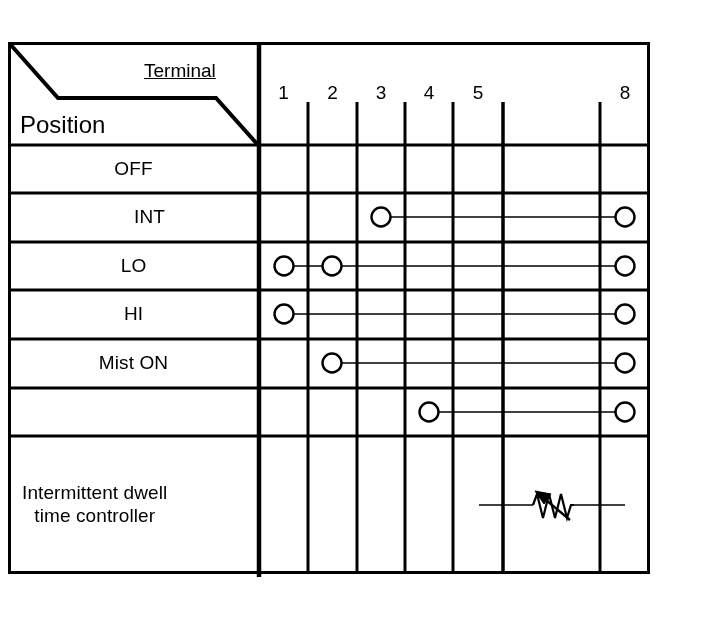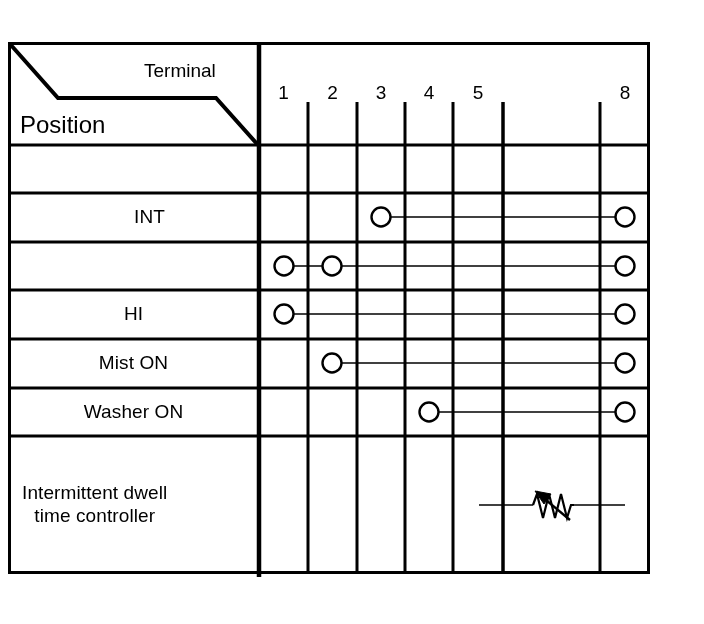--- a/index.html
+++ b/index.html
@@ -133,32 +133,33 @@
         <line x1="471" y1="463" x2="525" y2="463" stroke="#000" stroke-width="1.6"></line>
         <line x1="566" y1="463" x2="617" y2="463" stroke="#000" stroke-width="1.6"></line>
 
         <polyline points="525,463 529,452 535,476 541,452 547,476 553,452 559,476 563,463 566,463" fill="none" stroke="#000" stroke-width="2.2" stroke-linejoin="miter"></polyline>
 
         <line x1="562" y1="478" x2="532" y2="453" stroke="#000" stroke-width="2.4"></line>
         <polygon points="527,449 543,452 536,462" fill="#000" stroke="#000" stroke-width="1"></polygon>
       </g>
     </svg>
 
-    <div class="hdr-terminal" style="left:136px; top:18px;">Terminal</div>
+    <div class="hdr-terminal" style="left:136px; top:18px;text-decoration:underline;">Terminal</div>
     <div class="hdr-position" style="left:12px; top:69px;">Position</div>
 
     <div class="cell-text col-head" style="left:251px; top:0px; width:49px; height:103px;">1</div>
     <div class="cell-text col-head" style="left:300px; top:0px; width:49px; height:103px;">2</div>
     <div class="cell-text col-head" style="left:349px; top:0px; width:48px; height:103px;">3</div>
     <div class="cell-text col-head" style="left:397px; top:0px; width:48px; height:103px;">4</div>
     <div class="cell-text col-head" style="left:445px; top:0px; width:50px; height:103px;">5</div>
     <div class="cell-text col-head" style="left:495px; top:0px; width:97px; height:103px;"></div>
     <div class="cell-text col-head" style="left:592px; top:0px; width:50px; height:103px;">8</div>
 
+    <div class="cell-text" style="left:0px; top:103px; width:251px; height:48px;">OFF</div>
     <div class="cell-text" style="left:16px; top:151px; width:251px; height:49px;">INT</div>
+    <div class="cell-text" style="left:0px; top:200px; width:251px; height:48px;">LO</div>
     <div class="cell-text" style="left:0px; top:297px; width:251px; height:49px;">Mist ON</div>
     <div class="cell-text" style="left:0px; top:248px; width:251px; height:49px;">HI</div>
-    <div class="cell-text" style="left:0px; top:346px; width:251px; height:48px;">Washer ON</div>
     <div class="cell-text left" style="left:0px; top:394px; width:251px; height:137px;">Intermittent dwell
 time controller</div>
 
   </div>
 </div>
 
 </body></html>

